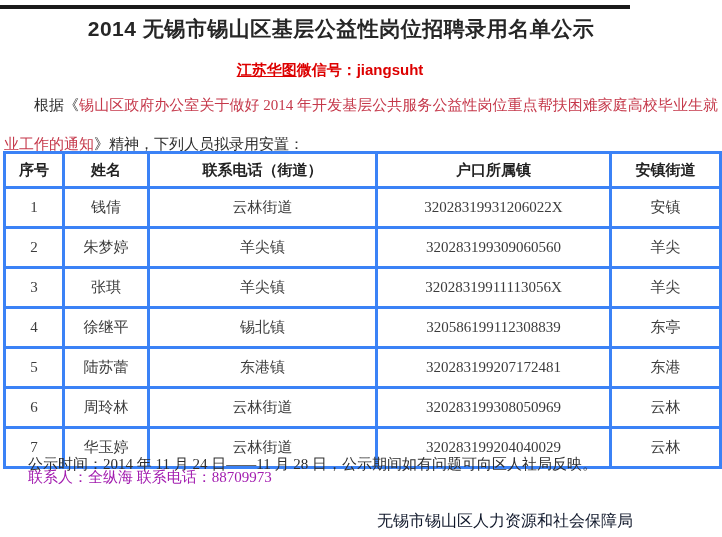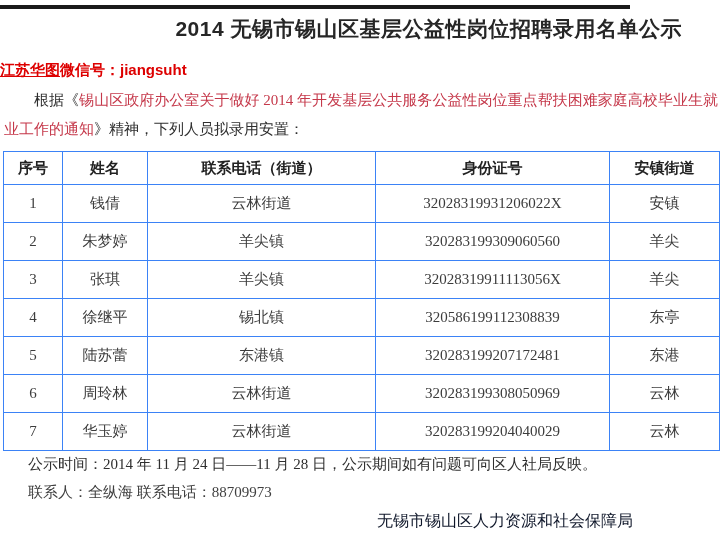--- a/index.html
+++ b/index.html
@@ -11,52 +11,53 @@
     font-family:"Liberation Serif","DejaVu Serif",serif;
     color:#333333;
   }
   .top-bar {
     position:absolute; top:5px; left:0;
     width:630px; height:4px;
     background:#1a1a1a;
   }
   .doc-title {
     position:absolute; top:15px; left:0; width:682px;
-    text-align:right;
+    text-align:center;
     font-family:"Liberation Sans","DejaVu Sans",sans-serif;
     font-weight:bold; font-size:21px; letter-spacing:0.5px;
     color:#262626;
   }
   .weixin-line {
     position:absolute; top:61px; left:0; width:660px;
+    text-align:center;
     font-family:"Liberation Sans","DejaVu Sans",sans-serif;
     font-weight:bold; font-size:15px;
     color:#dd0000;
   }
   .weixin-line .link {
     text-decoration:underline;
     color:#dd0000;
     cursor:pointer;
   }
   .intro {
     position:absolute; top:86px; left:4px; width:714px;
-    font-size:15px; line-height:29px;
+    font-size:15px; line-height:39px;
     text-indent:2em;
     color:#2e2e2e;
     text-align:justify;
   }
   .intro .red { color:#c5384a; }
   table.roster {
     position:absolute; top:151px; left:3px;
     width:716px;
     border-collapse:collapse;
     table-layout:fixed;
   }
   table.roster th, table.roster td {
-    border:1px solid #3b82f6;
+    border:3px solid #3b82f6;
     text-align:center;
     vertical-align:middle;
     padding:0;
     overflow:hidden;
     white-space:nowrap;
   }
   table.roster th {
     height:32px;
     font-weight:bold;
     font-size:15px;
@@ -66,22 +67,22 @@
     height:37px;
     font-size:15px;
     color:#3c3c3c;
     font-weight:normal;
   }
   .notice {
     position:absolute; top:455px; left:28px;
     font-size:15px; color:#2e2e2e;
   }
   .contact {
-    position:absolute; top:483px; left:28px;
-    font-size:15px; color:#404040;
+    position:absolute; top:468px; left:28px;
+    font-size:15px; color:#a21caf;
   }
   .signature {
     position:absolute; top:511px; left:377px;
     font-size:16px; color:#0f172a;
   }
 </style>
 </head>
 <body>
 
 <div class="page">
@@ -104,21 +105,21 @@
       <col style="width:85px">
       <col style="width:228px">
       <col style="width:234px">
       <col style="width:110px">
     </colgroup>
     <thead>
       <tr>
         <th>序号</th>
         <th>姓名</th>
         <th>联系电话（街道）</th>
-        <th>身份证号</th>
+        <th>户口所属镇</th>
         <th>安镇街道</th>
       </tr>
     </thead>
     <tbody>
       <tr>
         <td>1</td>
         <td>钱倩</td>
         <td>云林街道</td>
         <td>32028319931206022X</td>
         <td>安镇</td>

